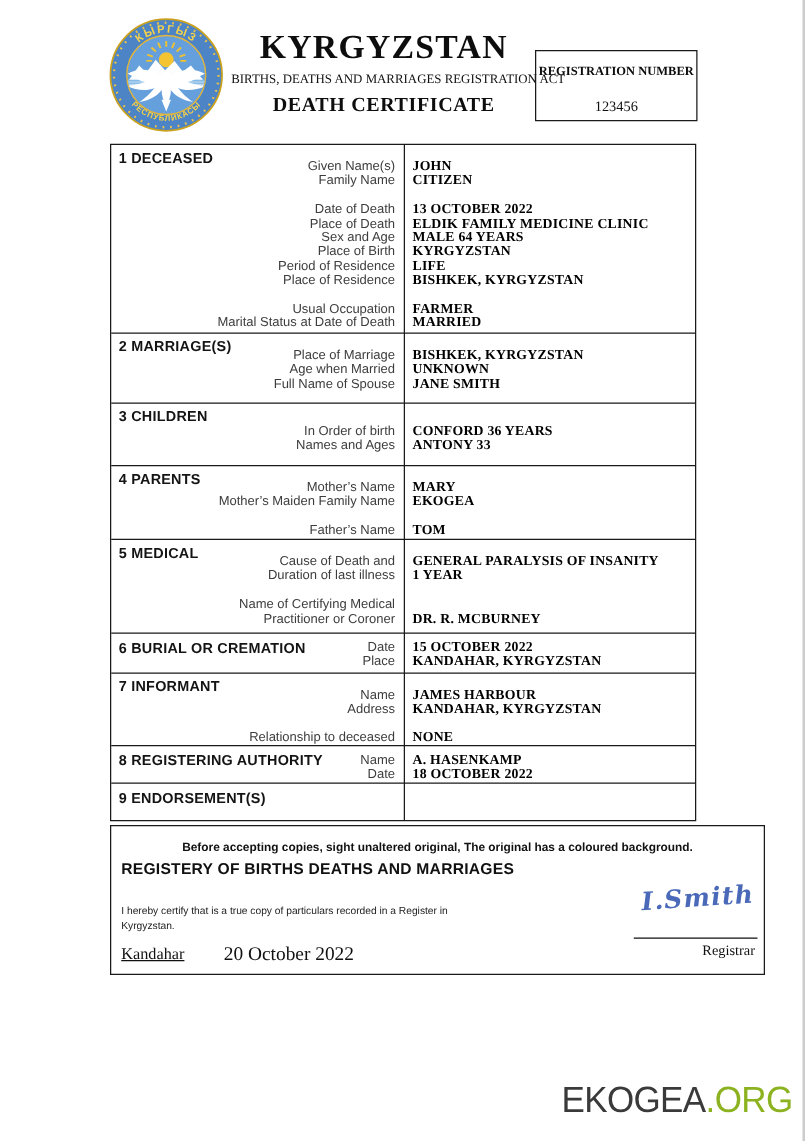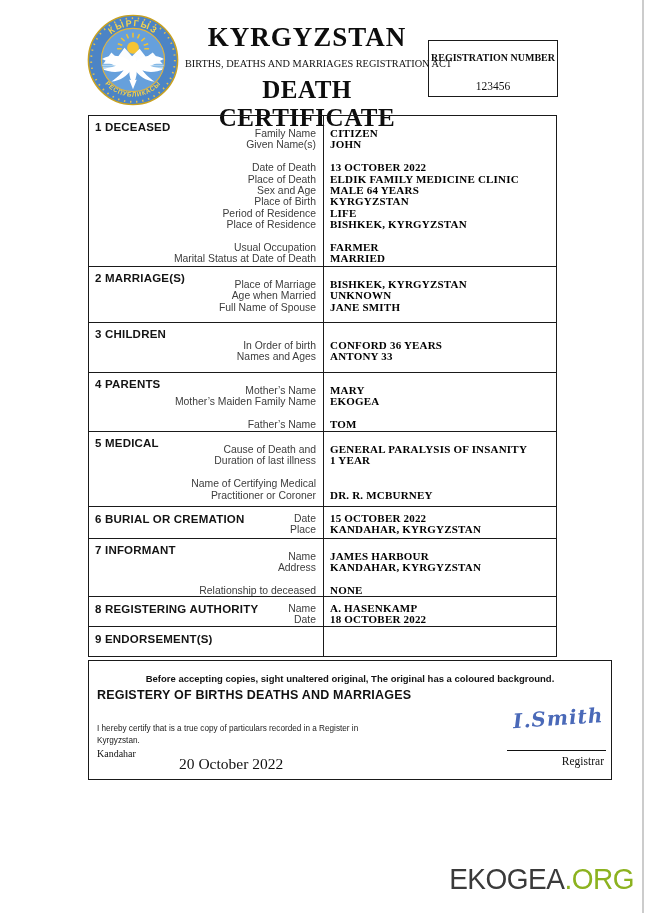--- a/index.html
+++ b/index.html
@@ -39,21 +39,21 @@
   }
   .act-line {
     font-family: "Liberation Serif", serif;
     font-size: 10.3px;
     margin-top: 5px;
     color: #111;
     white-space: nowrap;
   }
   .doc-title {
     font-family: "Liberation Serif", serif;
-    font-size: 25px;
+    font-size: 16px;
     font-weight: bold;
     letter-spacing: 0.5px;
     margin-top: 7px;
     color: #0d0d0d;
   }
   .regbox {
     position: absolute;
     left: 428px; top: 40px;
     width: 130px; height: 57px;
     border: 1.5px solid #1a1a1a;
@@ -182,24 +182,25 @@
   .registrar-label {
     position: absolute;
     right: 7px; top: 94px;
     font-family: "Liberation Serif", serif;
     font-size: 11.5px;
     color: #111;
     text-align: right;
   }
   .footer-place {
     position: absolute;
-    left: 8px; bottom: 20px;
-    font-family: "Liberation Serif", serif;
-    font-size: 10px;
-    color: #111;
+    left: 8px; bottom: 8px;
+    font-family: "Liberation Serif", serif;
+    font-size: 13px;
+    color: #111;
+    text-decoration: underline;
   }
   .footer-date {
     position: absolute;
     left: 90px; bottom: 6px;
     font-family: "Liberation Serif", serif;
     font-size: 15.5px;
     color: #111;
   }
   
   .watermark {
@@ -269,26 +270,26 @@
 
   <div class="regbox">
     <div class="reg-label">REGISTRATION NUMBER</div>
     <div class="reg-value">123456</div>
   </div>
 
   <div class="cert-table">
       <div class="section sec1">
         <div class="sec-title">1 DECEASED</div>
         <div class="frow">
+          <div class="flbl">Given Name(s)</div>
+          <div class="fval">JOHN</div>
+        </div>
+        <div class="frow">
           <div class="flbl">Family Name</div>
           <div class="fval">CITIZEN</div>
-        </div>
-        <div class="frow">
-          <div class="flbl">Given Name(s)</div>
-          <div class="fval">JOHN</div>
         </div>
         <div class="frow">
           <div class="flbl"></div>
           <div class="fval"></div>
         </div>
         <div class="frow">
           <div class="flbl">Date of Death</div>
           <div class="fval">13 OCTOBER 2022</div>
         </div>
         <div class="frow">

